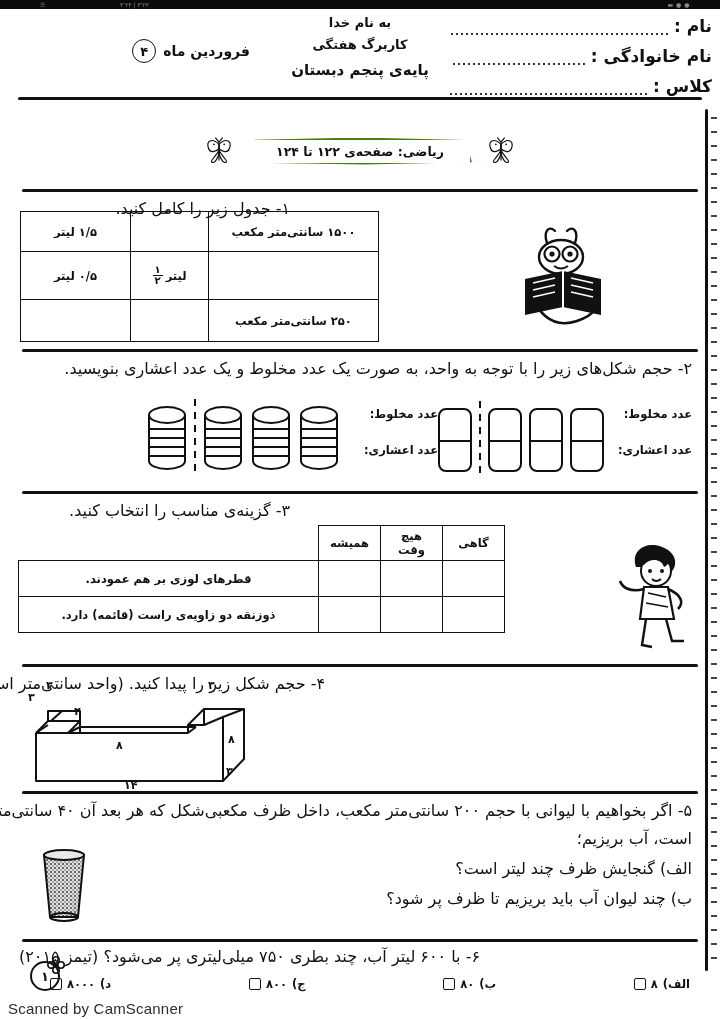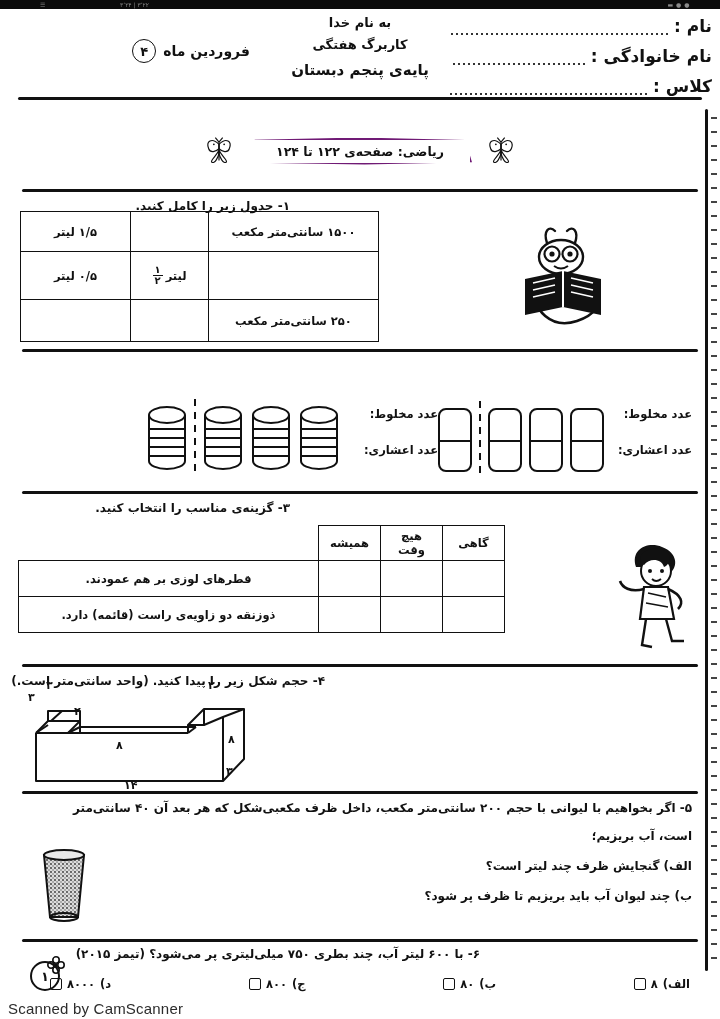--- a/index.html
+++ b/index.html
@@ -98,36 +98,36 @@
     position: absolute; top: 88px; right: 18px;
     width: 684px; height: 3px; background: #111; border-radius: 2px;
   }
 
   
   .subject-band {
     position: absolute; top: 118px; left: 0; width: 720px; height: 48px;
     display: flex; align-items: center; justify-content: center; gap: 14px;
   }
   .ribbon {
-    border: 2px solid #701a75;
+    border: 2px solid #4d7c0f;
     padding: 4px 26px;
     font-size: 12.5px; font-weight: bold;
     background: #fff;
     position: relative;
     clip-path: polygon(3% 8%, 50% 0%, 97% 9%, 100% 92%, 52% 100%, 2% 93%);
   }
   .butterfly { width: 30px; height: 28px; }
 
   
   .q-sep {
     position: absolute; right: 22px; width: 676px; height: 2.5px;
     background: #111; border-radius: 2px;
   }
   .q-text {
-    position: absolute; font-size: 12px; font-weight: bold; color: #111;
+    position: absolute; font-size: 16px; font-weight: normal; color: #111;
     white-space: nowrap;
   }
   table.grid { border-collapse: collapse; }
   table.grid td {
     border: 1.4px solid #111;
     font-size: 11.5px; font-weight: bold;
     text-align: center; vertical-align: middle;
     padding: 3px 5px;
   }
   .frac {
@@ -325,20 +325,21 @@
           <td style="height:42px;">۲۵۰ سانتی‌متر مکعب</td>
           <td></td>
           <td></td>
         </tr>
       </tbody>
         </table>
     </div>
 
     <div class="q-sep" style="top:340px;"></div>
 
+    <div class="q-text" style="top:350px; right:28px; left:28px; text-align:right;">۲- حجم شکل‌های زیر را با توجه به واحد، به صورت یک عدد مخلوط و یک عدد اعشاری بنویسید.</div>
 
     <div style="position:absolute; top:398px; right:28px; width:78px;">
       <div style="font-size:11.5px;font-weight:bold;margin-bottom:22px;">عدد مخلوط:</div>
       <div style="font-size:11.5px;font-weight:bold;">عدد اعشاری:</div>
     </div>
 
     <div style="position:absolute; top:392px; right:116px; display:flex; align-items:center; gap:7px;">
       <div class="rrect">
           <div class="mid"></div>
         </div>

